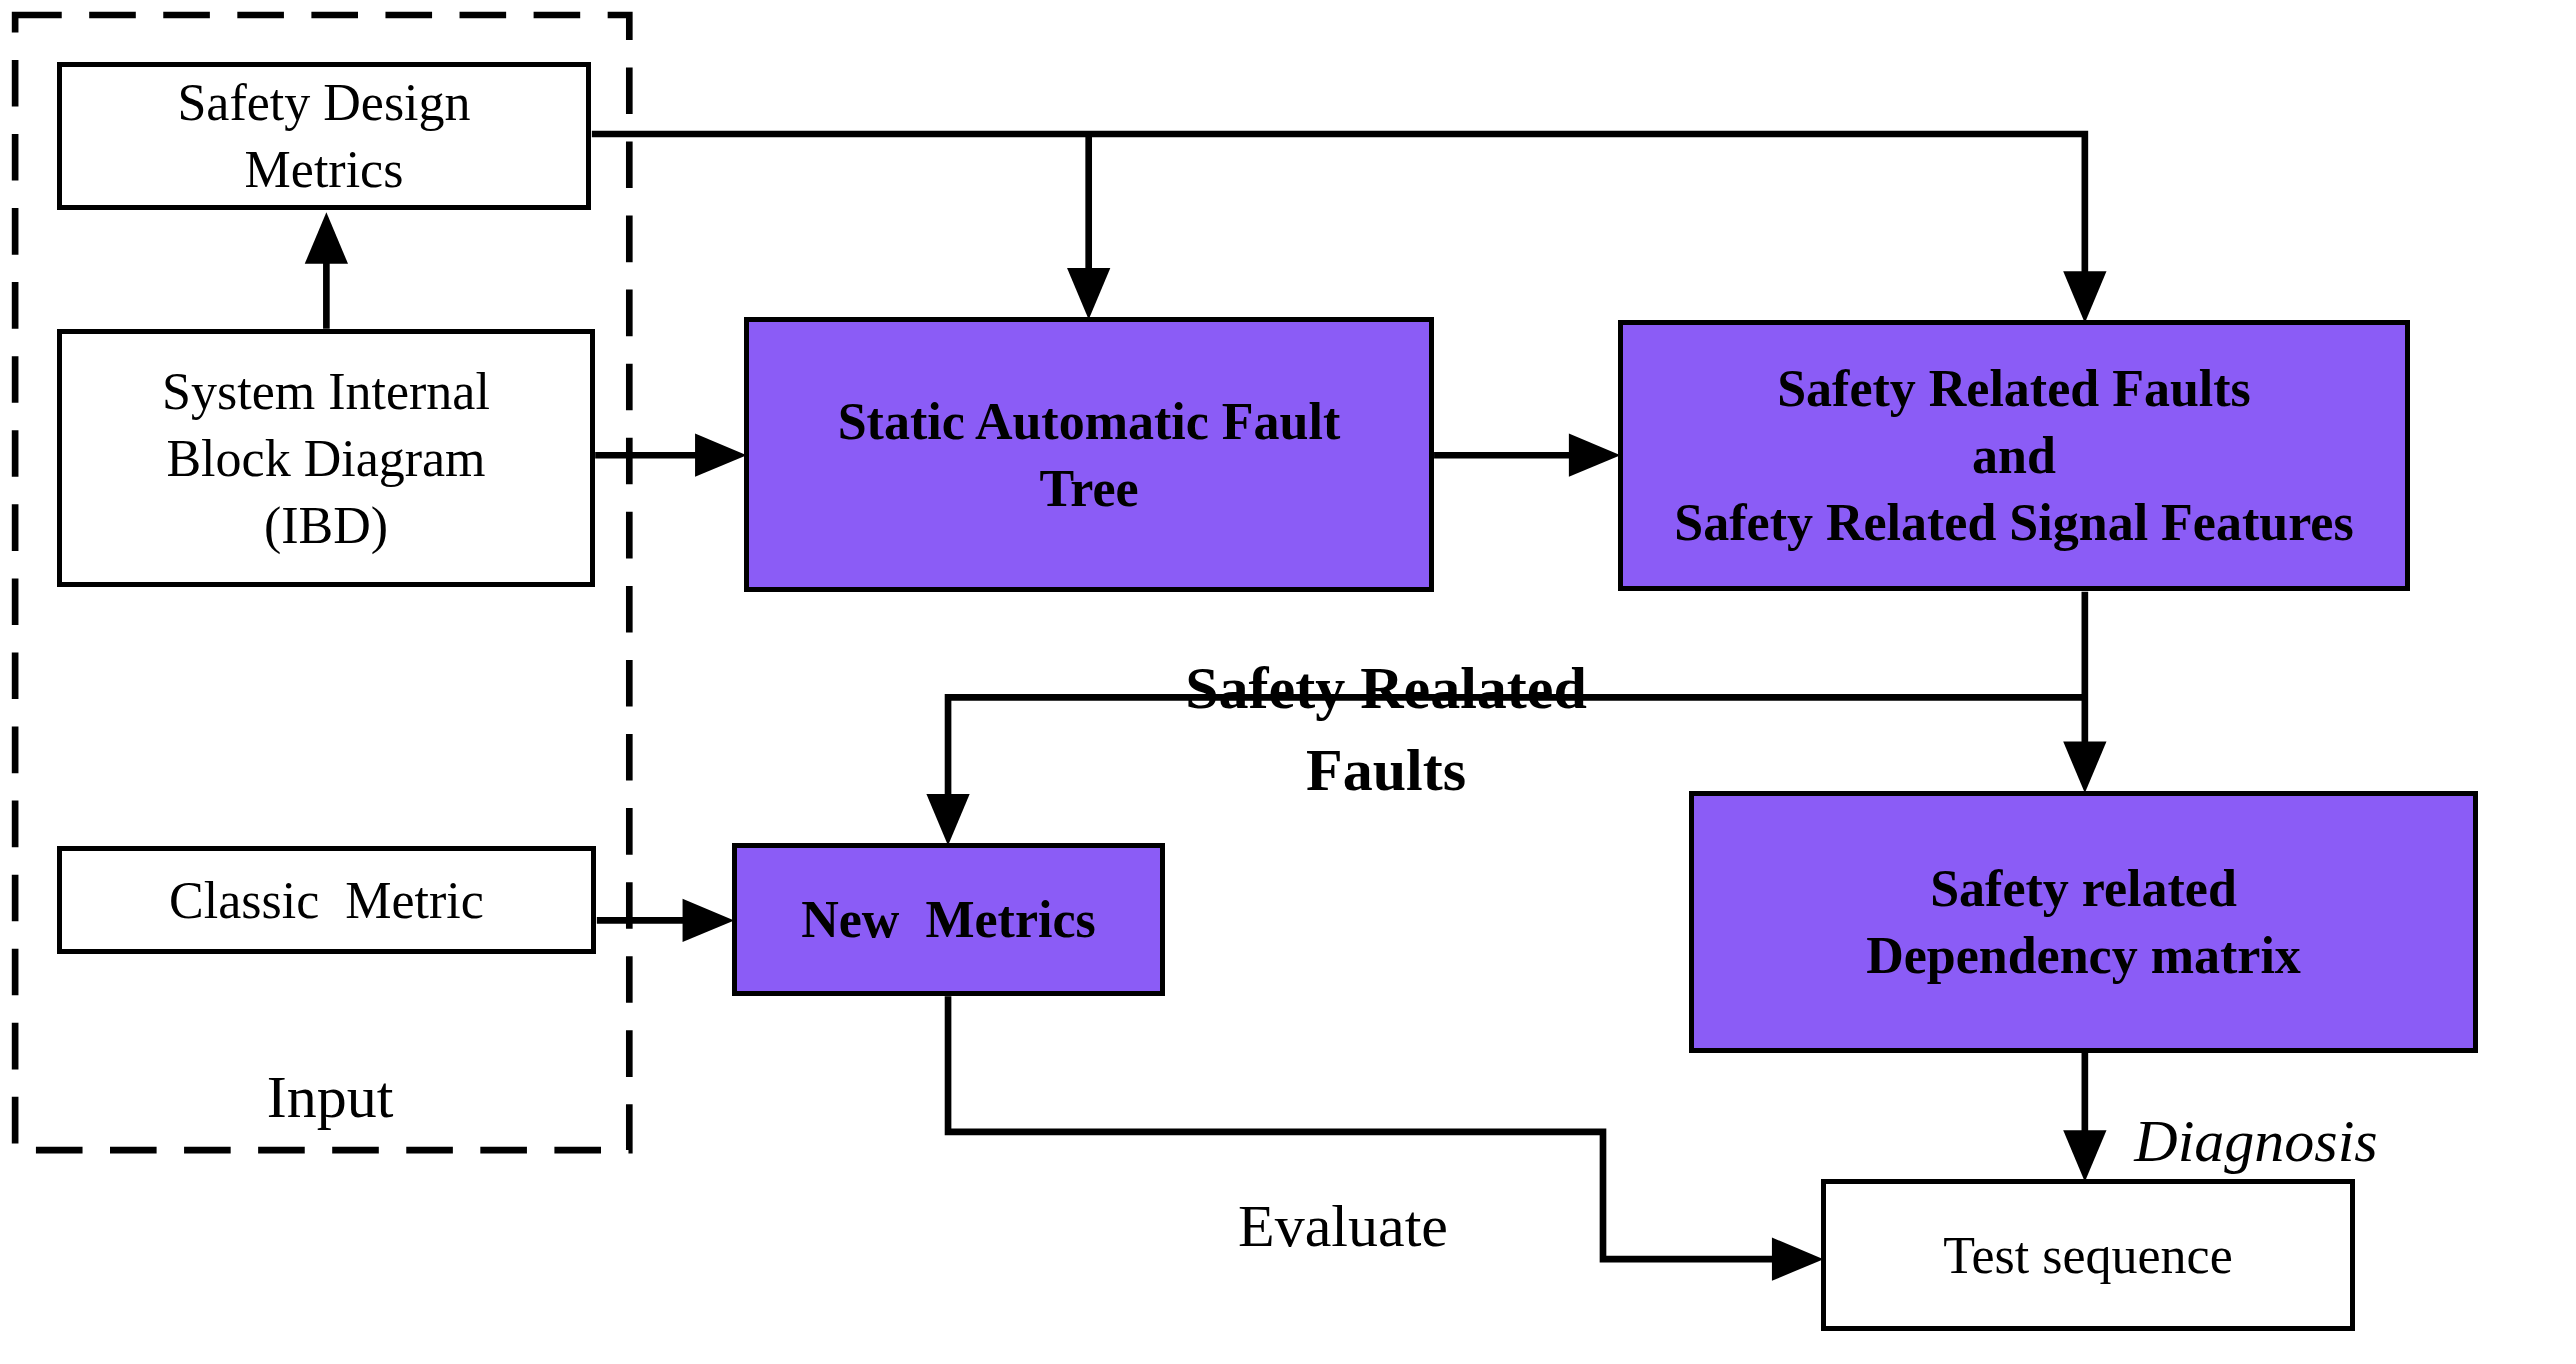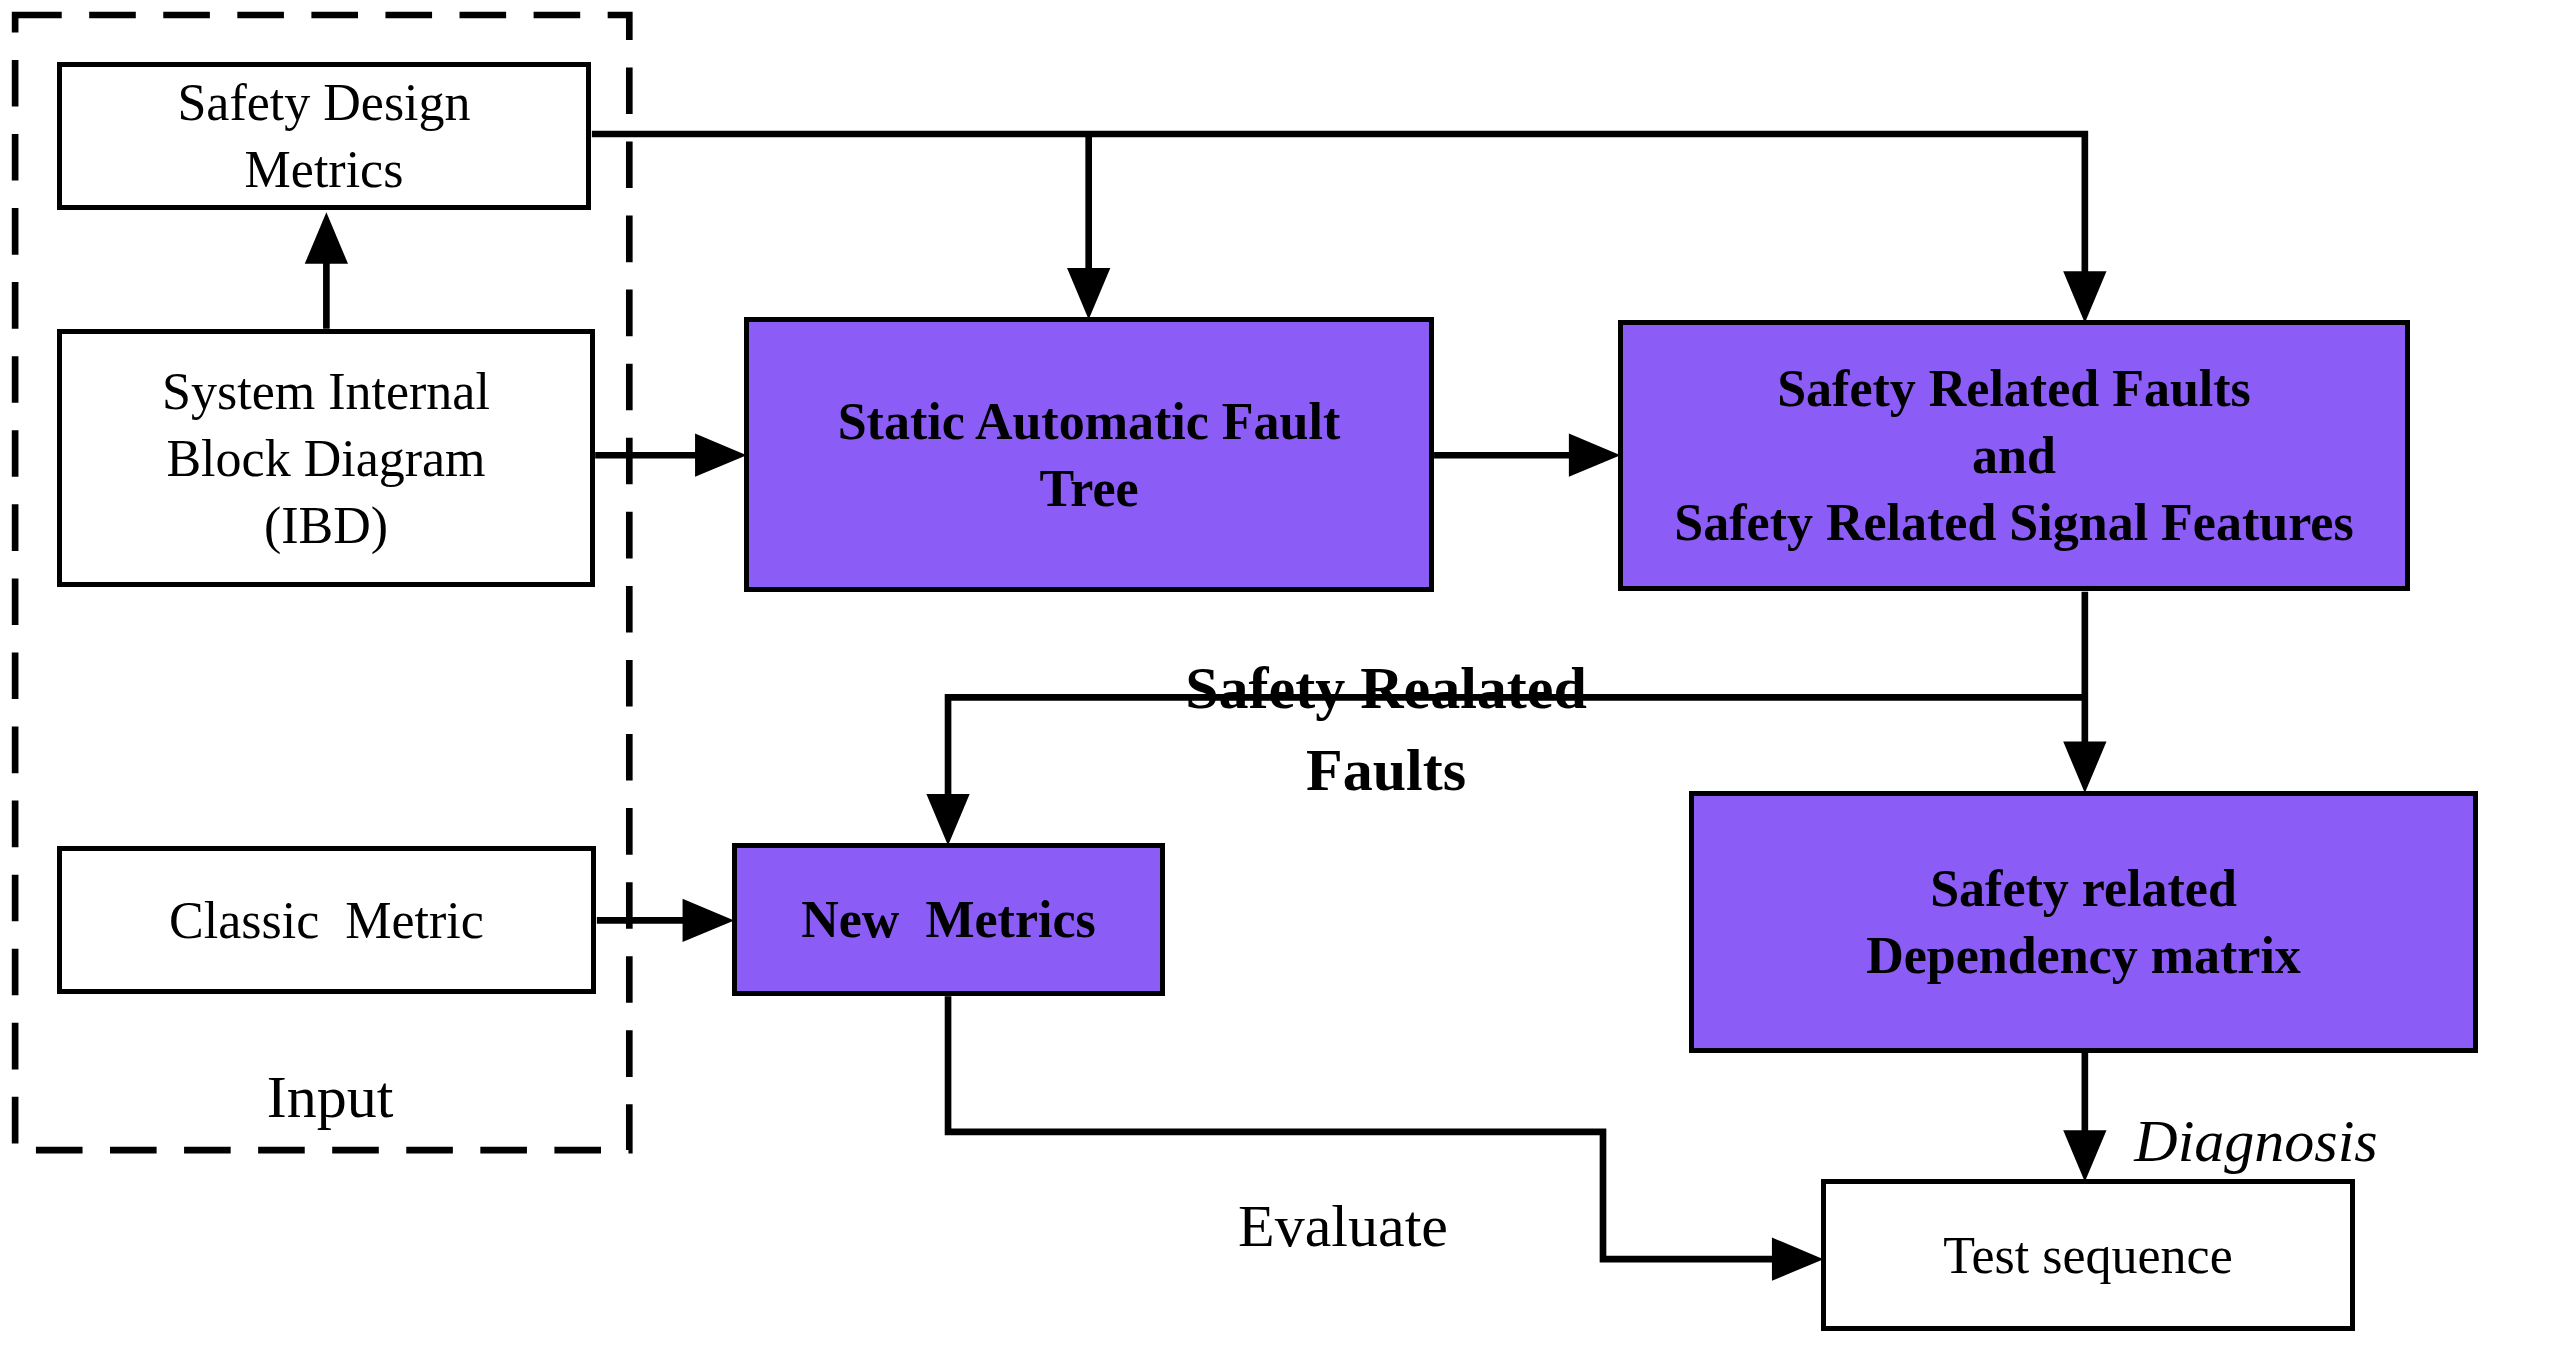--- a/index.html
+++ b/index.html
@@ -38,21 +38,21 @@
     text-align: center;
     white-space: pre;
     z-index: 4;
     margin-top: 32px;
   }
   .edge-label--bold { font-weight: bold; }
 
   
   #box-safety-design-metrics { left: 57px;  top: 62px;   width: 534px;  height: 148px; }
   #box-system-ibd            { left: 57px;  top: 329px;  width: 538px;  height: 258px; }
-  #box-classic-metric        { left: 57px;  top: 846px; width: 539px;  height: 148px; text-align: right; }
+  #box-classic-metric        { left: 57px;  top: 846px; width: 539px;  height: 108px; text-align: right; }
   #box-static-fault-tree     { left: 744px; top: 317px;  width: 690px;  height: 275px; }
   #box-safety-related-faults { left: 1618px;top: 320px;  width: 792px; height: 271px; }
   #box-new-metrics           { left: 732px; top: 843px; width: 433px;  height: 153px; }
   #box-dependency-matrix     { left: 1689px;top: 791px;  width: 789px;  height: 262px; }
   #box-test-sequence         { left: 1821px;top: 1179px; width: 534px;  height: 152px; }
 
   
   #label-input        { left: 330px;  top: 1065px; }
   #label-srf-faults   { left: 1386px; top: 697px;  }
   #label-evaluate     { left: 1343px; top: 1194px; }

